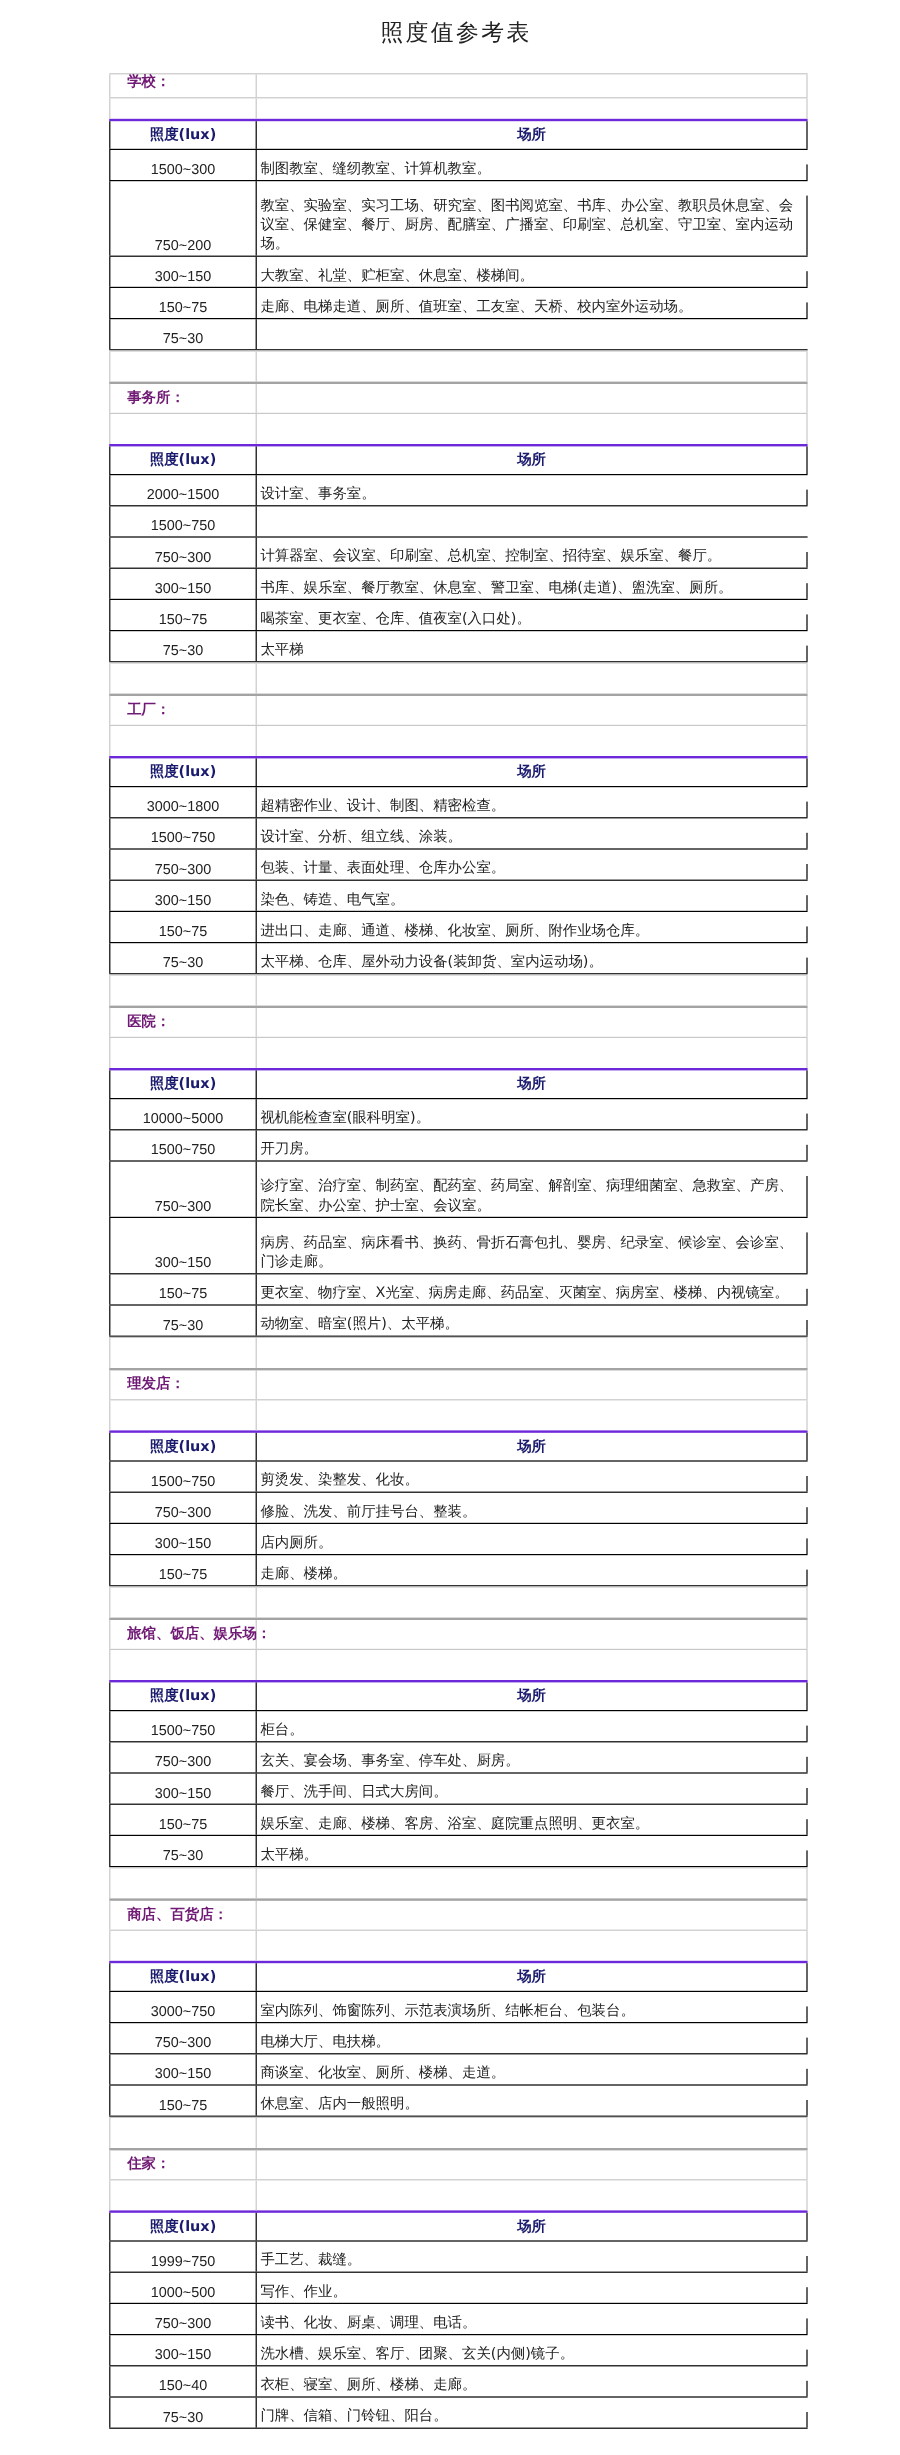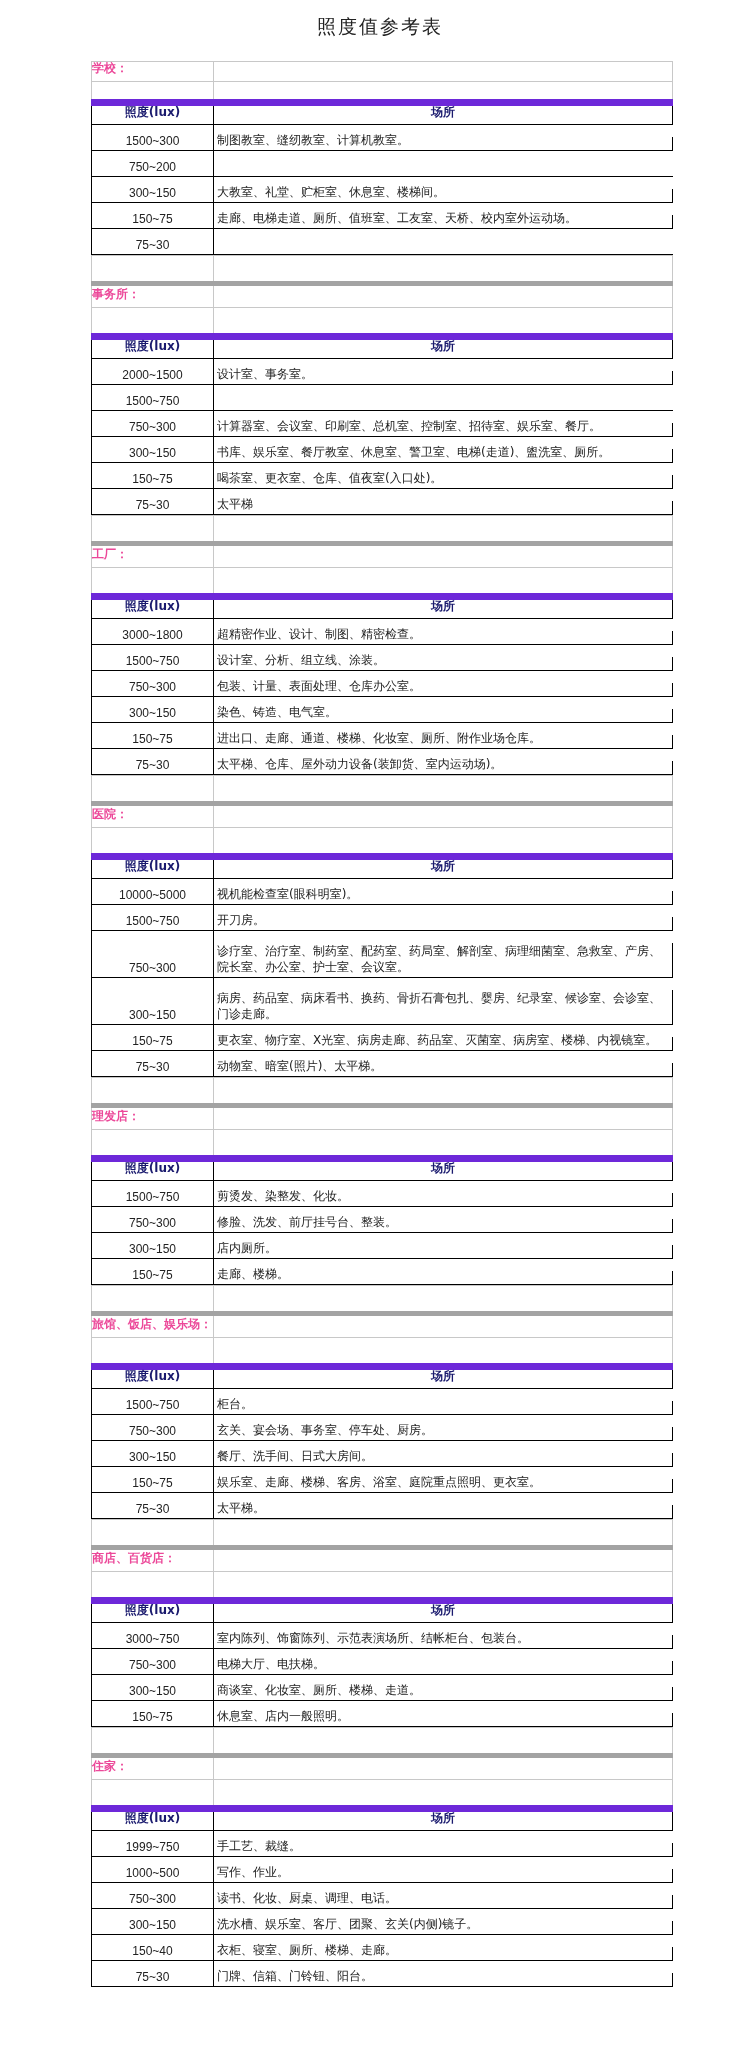--- a/index.html
+++ b/index.html
@@ -5,24 +5,24 @@
   html, body { margin: 0; padding: 0; background: #ffffff; }
   body { width: 750px; height: 2046px; position: relative; overflow: hidden;
          font-family: "DejaVu Sans", "Liberation Sans", sans-serif; color: #111; }
   .title { position: absolute; top: 14px; left: 0; width: 760px; text-align: center;
            font-size: 19px; letter-spacing: 2px; color: #222; }
   .sheet { position: absolute; top: 61px; left: 91px; width: 582px; }
   .row { display: flex; height: 26px; box-sizing: border-box; }
   .row .c1 { width: 123px; box-sizing: border-box; border-left: 1px solid #c8c8c8; border-right: 1px solid #c8c8c8; }
   .row .c2 { flex: 1; box-sizing: border-box; border-right: 1px solid #c8c8c8; }
   .gap { border-top: 1px solid #c8c8c8; }
-  .label-row { border-top: 5px solid #a3a3a3; }
-  .label-row .c1 { color: #ec4899; font-weight: bold; font-size: 12px; padding-left: 0;
+  .label-row { border-top: 2px solid #a3a3a3; }
+  .label-row .c1 { color: #701a75; font-weight: bold; font-size: 12px; padding-left: 14px;
                    display: flex; align-items: flex-end; padding-bottom: 4px; white-space: nowrap; overflow: visible; }
-  .hdr { border-top: 7px solid #6d28d9; border-bottom: 1px solid #000; }
+  .hdr { border-top: 2px solid #6d28d9; border-bottom: 1px solid #000; }
   .hdr .c1, .hdr .c2 { border-color: #000; color: #1a1a6e; font-weight: bold; font-size: 12px;
                        display: flex; align-items: flex-end; justify-content: center; padding-bottom: 3px; }
   .data { border-bottom: 1px solid #000; }
   .data .c1, .data .c2 { border-color: #000; font-size: 12px; }
   .data .c1 { display: flex; align-items: flex-end; justify-content: center; padding-bottom: 2px;
               font-family: "Liberation Sans Narrow", "Liberation Sans", sans-serif; color: #222; }
   .data .c2 { display: flex; align-items: flex-end; padding: 0 6px 2px 3px; line-height: 16px; color: #222; margin-top: 12px; }
   .data.multi { height: auto; min-height: 26px; }
   .first-label { height: 20px; border-top: 1px solid #c8c8c8; }
   .first-gap { height: 18px; border-top: 1px solid #c8c8c8; }
@@ -44,20 +44,21 @@
     <div class="row hdr">
       <div class="c1">照度(lux)</div>
       <div class="c2">场所</div>
     </div>
     <div class="row data">
       <div class="c1">1500~300</div>
       <div class="c2">制图教室、缝纫教室、计算机教室。</div>
     </div>
     <div class="row data multi">
       <div class="c1">750~200</div>
+      <div class="c2">教室、实验室、实习工场、研究室、图书阅览室、书库、办公室、教职员休息室、会议室、保健室、餐厅、厨房、配膳室、广播室、印刷室、总机室、守卫室、室内运动场。</div>
     </div>
     <div class="row data">
       <div class="c1">300~150</div>
       <div class="c2">大教室、礼堂、贮柜室、休息室、楼梯间。</div>
     </div>
     <div class="row data">
       <div class="c1">150~75</div>
       <div class="c2">走廊、电梯走道、厕所、值班室、工友室、天桥、校内室外运动场。</div>
     </div>
     <div class="row data">

